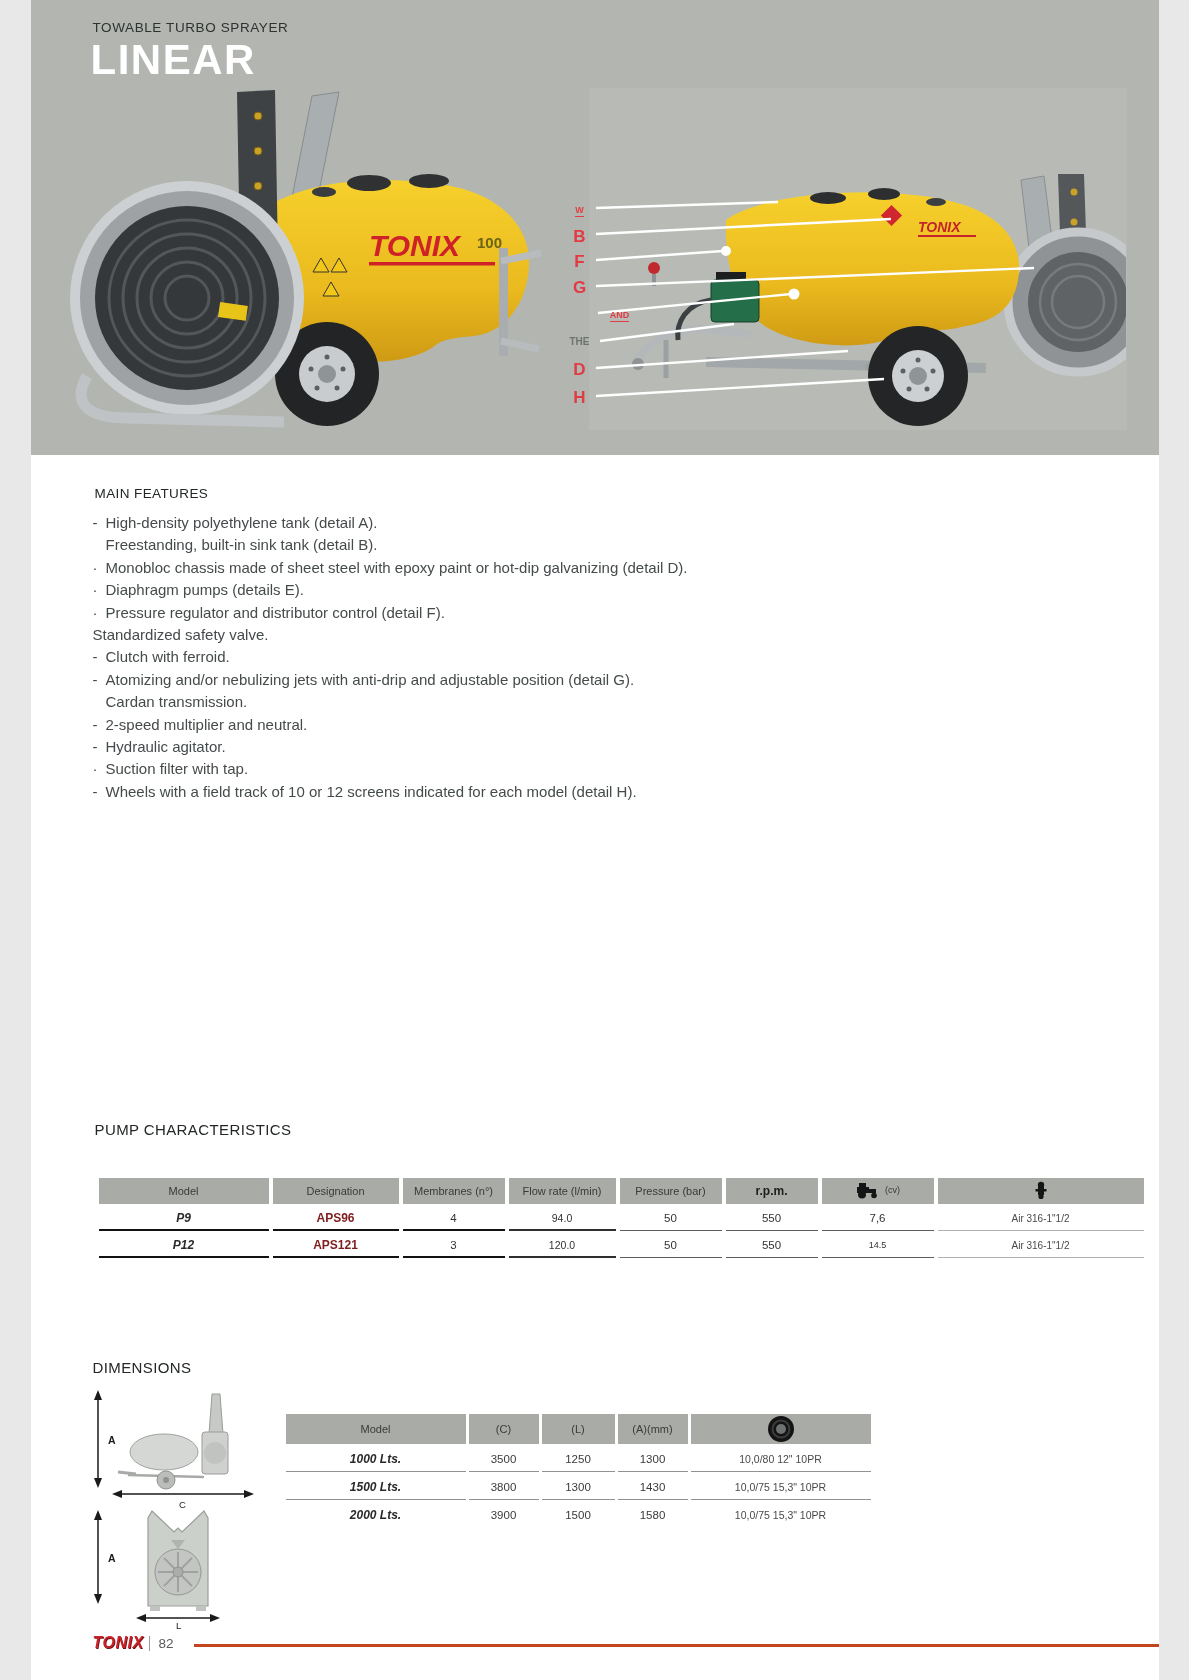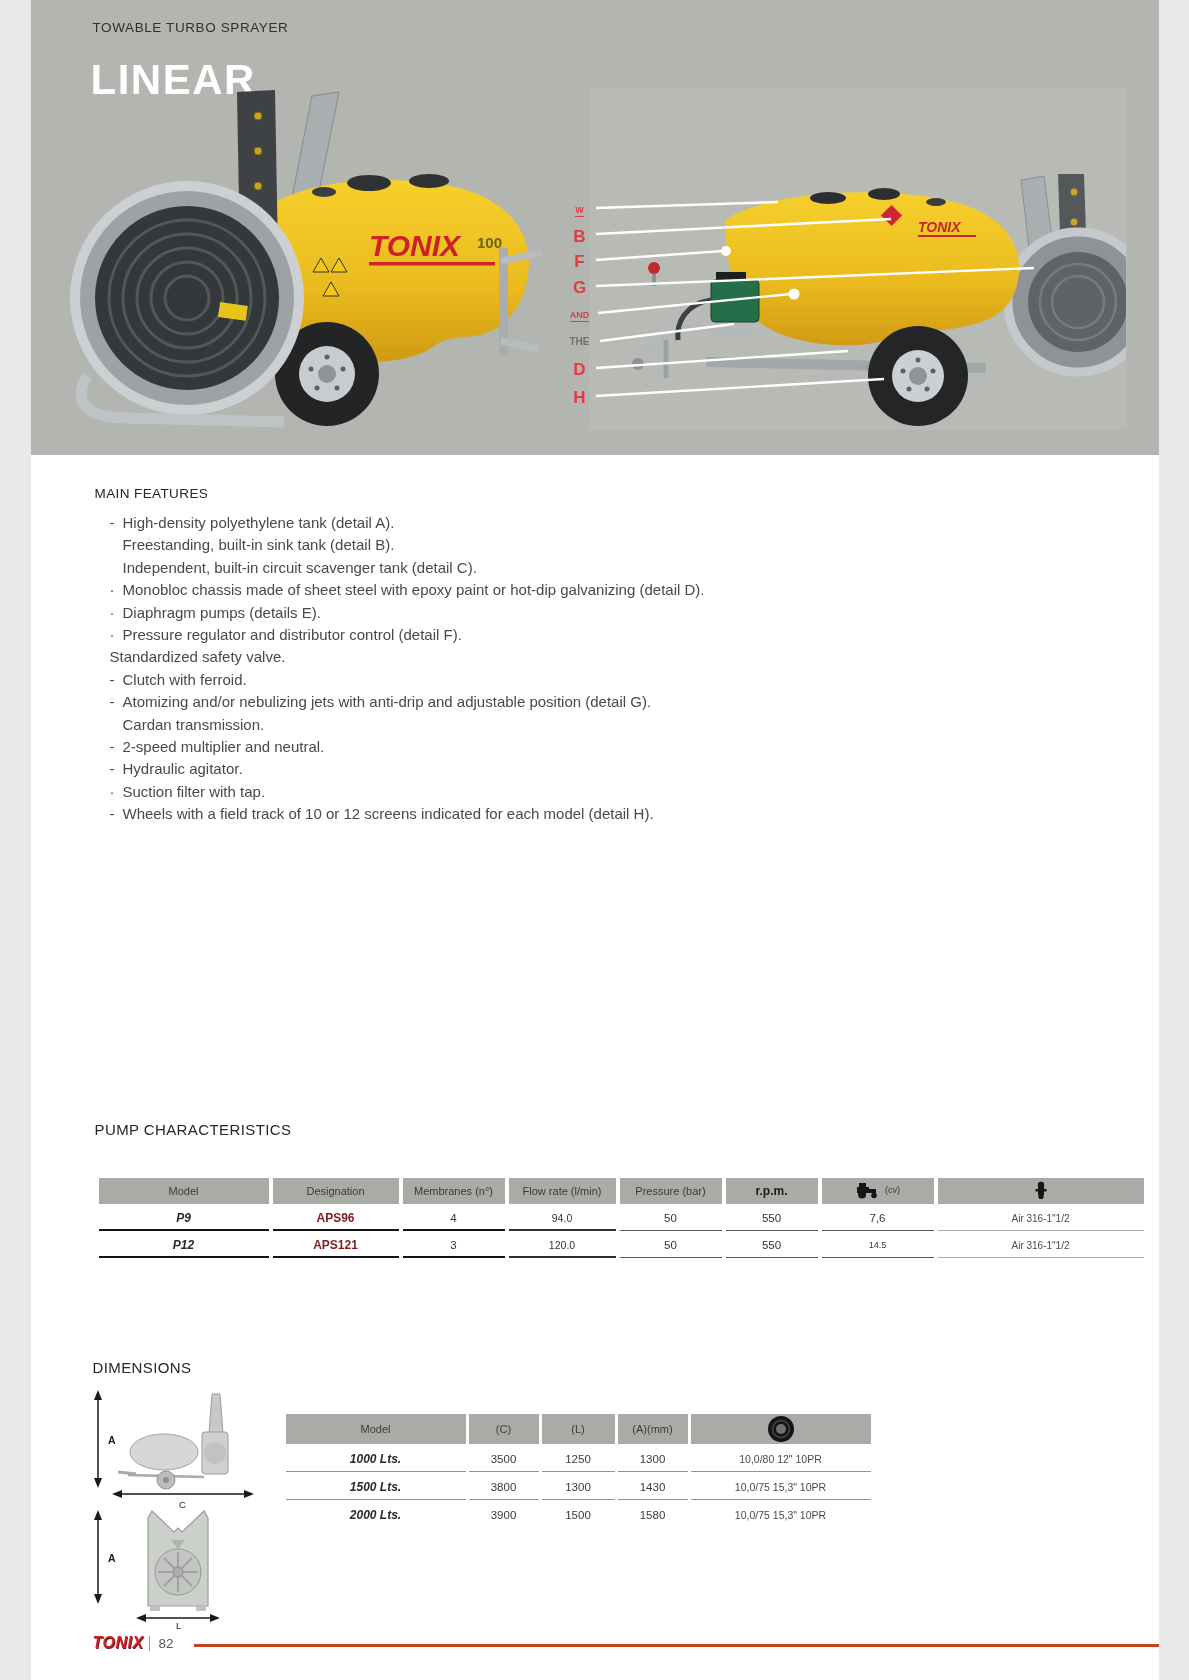--- a/index.html
+++ b/index.html
@@ -2,29 +2,29 @@
 <html><head>
 <meta charset="utf-8">
 <style>
   html,body{margin:0;padding:0;background:#e8e8e8;}
   .page{position:relative;width:1128px;height:1680px;background:#ffffff;
         font-family:"Liberation Sans",sans-serif;overflow:hidden;margin:0 auto;}
   .abs{position:absolute;}
   .hero{left:0;top:0;width:1189px;height:455px;background:#b2b5b0;}
   .photo-bg{background:#b8bbb5;}
   .eyebrow{left:62px;top:20px;font-size:13.5px;letter-spacing:.6px;color:#2e3231;}
-  .title{left:60px;top:36px;font-size:42px;font-weight:800;color:#ffffff;letter-spacing:1.5px;margin-top:20px;}
+  .title{left:60px;top:36px;font-size:42px;font-weight:800;color:#ffffff;letter-spacing:1.5px;}
   .co{width:30px;text-align:center;left:534px;}
   .co-big{color:#e23b43;font-size:17px;font-weight:800;}
   .co-small{color:#e23b43;font-size:9px;font-weight:700;}
   .co-small span{display:inline-block;border-bottom:1.5px solid #e23b43;padding-bottom:1px;}
   .co-muted{color:#6f7371;font-size:10px;font-weight:600;}
   .sec-h{color:#232726;letter-spacing:.4px;}
   .features{left:62px;top:512px;width:740px;font-size:15px;color:#454a4b;}
-  .f-line{line-height:22.4px;white-space:nowrap;margin-left:17px;}
+  .f-line{line-height:22.4px;white-space:nowrap;}
   .f-pre{display:inline-block;width:13px;}
   table{border-collapse:separate;table-layout:fixed;margin-top:20px;}
   .ptable{left:64px;top:1156px;border-spacing:4px 2px;}
   .ptable th{background:#a9aba6;color:#3a3a3a;font-size:11px;font-weight:normal;height:26px;padding:0 2px;overflow:visible;}
   .ptable th.bold{font-weight:bold;font-size:12px;color:#1d1d1d;}
   .ptable td{text-align:center;font-size:11.5px;color:#333333;height:23px;padding:0;}
   .ptable td.m{font-weight:bold;font-style:italic;font-size:12px;color:#2b2b2b;}
   .ptable td.d{font-weight:bold;font-size:12px;color:#7f1d1d;}
   .ptable td.sm{font-size:9px;}
   .ptable td.air{font-size:10px;color:#4a4a4a;}
@@ -185,30 +185,29 @@
       <path d="M34,169 L168,152"></path>
       <path d="M30,196 L282,179"></path>
       <path d="M30,224 L318,207"></path>
     </g>
   </svg>
 
   <span class="abs co co-small" style="top:205px;"><span>W</span></span>
   <span class="abs co co-big" style="top:227px;">B</span>
   <span class="abs co co-big" style="top:252px;">F</span>
   <span class="abs co co-big" style="top:278px;">G</span>
-  <span class="abs co co-small" style="top:310px;"><span>AND</span></span>
+  <span class="abs co co-small" style="top:310px;margin-left:40px;"><span>AND</span></span>
   <span class="abs co co-muted" style="top:336px;">THE</span>
   <span class="abs co co-big" style="top:360px;">D</span>
   <span class="abs co co-big" style="top:388px;">H</span>
 
   <div class="abs sec-h" style="left:64px;top:486px;font-size:13.5px;">MAIN FEATURES</div>
   <div class="abs features">
     <div class="f-line"><span class="f-pre">-</span><span>High-density polyethylene tank (detail A).</span></div>
     <div class="f-line"><span class="f-pre"></span><span>Freestanding, built-in sink tank (detail B).</span></div>
-    <div class="f-line"><span class="f-pre"></span><span>Independent, built-in circuit scavenger tank (detail C).</span></div>
     <div class="f-line"><span class="f-pre">·</span><span>Monobloc chassis made of sheet steel with epoxy paint or hot-dip galvanizing (detail D).</span></div>
     <div class="f-line"><span class="f-pre">·</span><span>Diaphragm pumps (details E).</span></div>
     <div class="f-line"><span class="f-pre">·</span><span>Pressure regulator and distributor control (detail F).</span></div>
     <div class="f-line f-flush"><span>Standardized safety valve.</span></div>
     <div class="f-line"><span class="f-pre">-</span><span>Clutch with ferroid.</span></div>
     <div class="f-line"><span class="f-pre">-</span><span>Atomizing and/or nebulizing jets with anti-drip and adjustable position (detail G).</span></div>
     <div class="f-line"><span class="f-pre"></span><span>Cardan transmission.</span></div>
     <div class="f-line"><span class="f-pre">-</span><span>2-speed multiplier and neutral.</span></div>
     <div class="f-line"><span class="f-pre">-</span><span>Hydraulic agitator.</span></div>
     <div class="f-line"><span class="f-pre">·</span><span>Suction filter with tap.</span></div>

